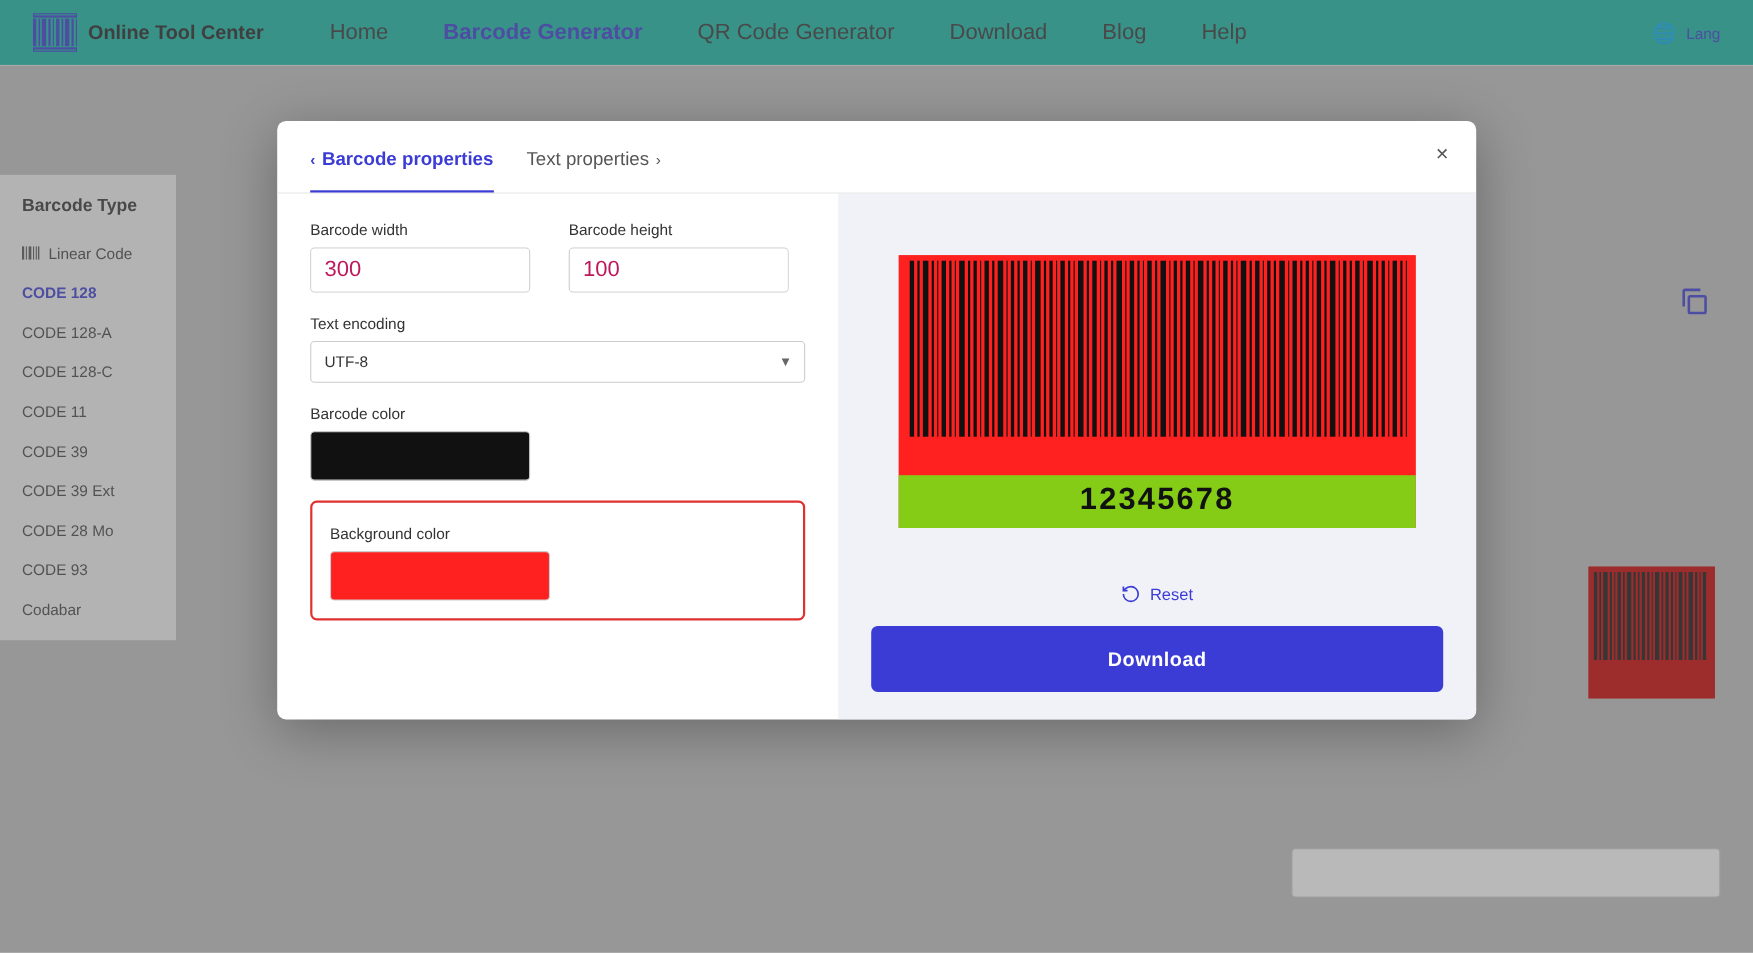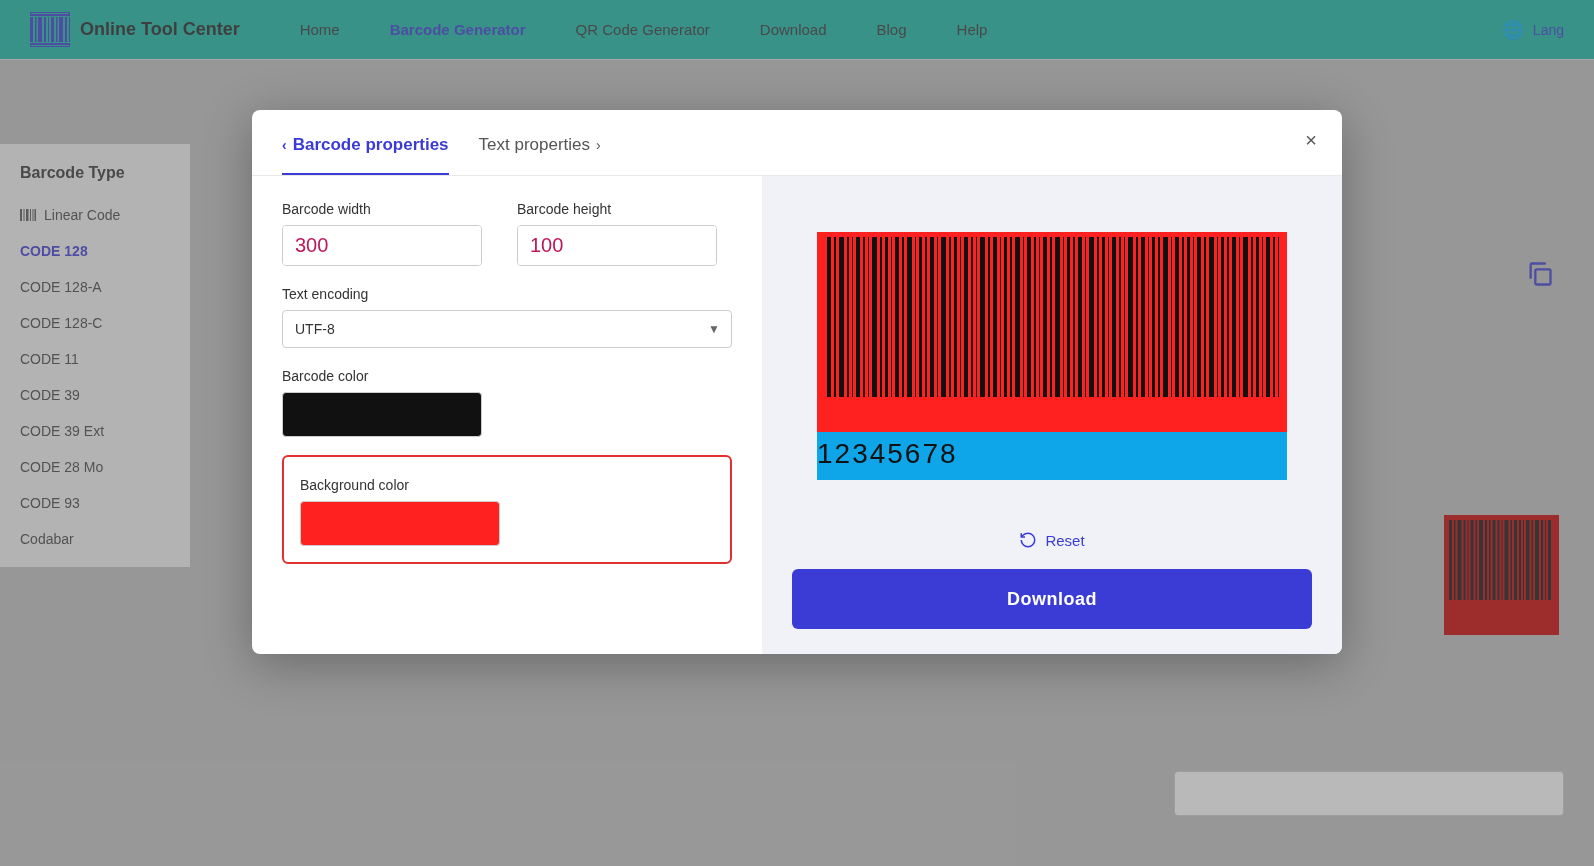--- a/index.html
+++ b/index.html
@@ -39,21 +39,21 @@
       font-weight: 700;
       color: #222;
     }
     .header-nav {
       display: flex;
       align-items: center;
       gap: 50px;
       flex: 1;
     }
     .nav-item {
-      font-size: 15px;
+      font-size: 20px;
       color: #333;
       cursor: pointer;
       text-decoration: none;
     }
     .nav-item.active {
       color: #3b3bd6;
       font-weight: 600;
     }
     .header-right {
       display: flex;
@@ -69,22 +69,22 @@
     .bg-content {
       position: absolute;
       top: 60px; left: 0; right: 0; bottom: 0;
       background: rgba(180,180,180,0.5);
       z-index: 2;
     }
 
     
     .bg-sidebar {
       position: absolute;
-      top: 84px; left: 0;
-      width: 190px;
+      top: 99px; left: 0;
+      width: 160px;
       background: #f5f5f5;
       padding: 10px 0;
     }
     .bg-sidebar-title {
       font-size: 16px;
       font-weight: 600;
       color: #333;
       padding: 10px 20px 15px;
     }
     .bg-sidebar-item {
@@ -303,25 +303,25 @@
       padding: 0;
       display: flex;
       flex-direction: column;
       align-items: center;
     }
 
     .barcode-number {
       font-size: 28px;
       color: #111;
       letter-spacing: 2px;
-      background: #0ea5e9;
+      background: #84cc16;
       width: 100%;
-      text-align: left;
+      text-align: center;
       padding: 6px 0 10px;
-      font-weight: 400;
+      font-weight: 700;
     }
 
     .reset-btn {
       display: flex;
       align-items: center;
       gap: 8px;
       color: #3b3bd6;
       font-size: 15px;
       cursor: pointer;
       background: none;

